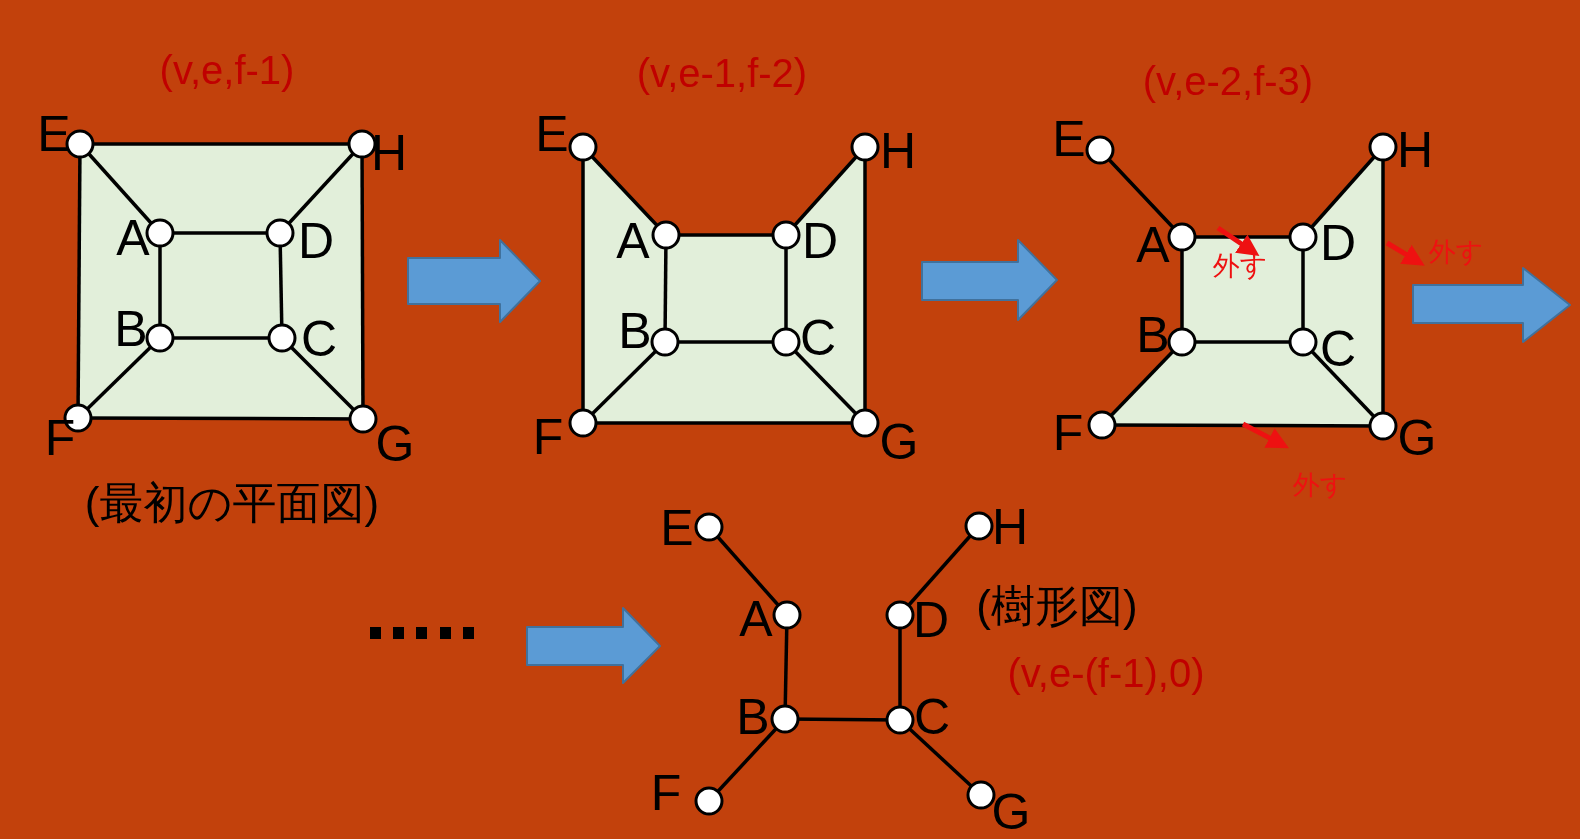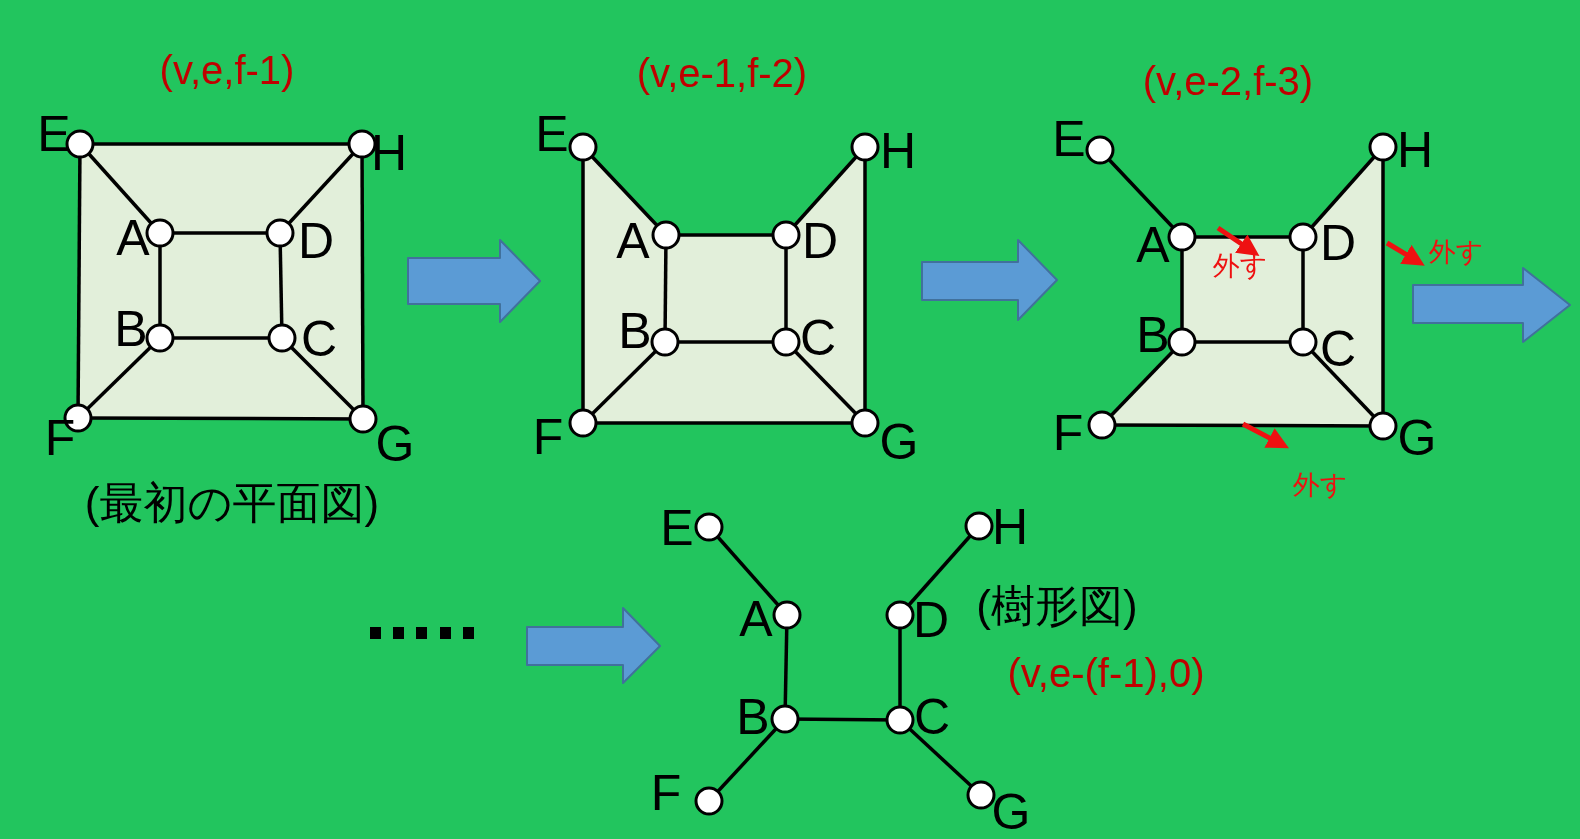--- a/index.html
+++ b/index.html
@@ -4,21 +4,21 @@
 <style>
   html, body {
     margin: 0;
     padding: 0;
     background: #ffffff;
   }
   #canvas {
     position: relative;
     width: 1580px;
     height: 839px;
-    background: #22c55e;
+    background: #c2410c;
     overflow: hidden;
     font-family: "Liberation Sans", "DejaVu Sans", sans-serif;
   }
   svg { display: block; }
   text {
     font-family: "Liberation Sans", "DejaVu Sans", sans-serif;
     fill: #000000;
   }
   .node-label { font-size: 50px; }
   .step-title { font-size: 40px; fill: #c00000; }

